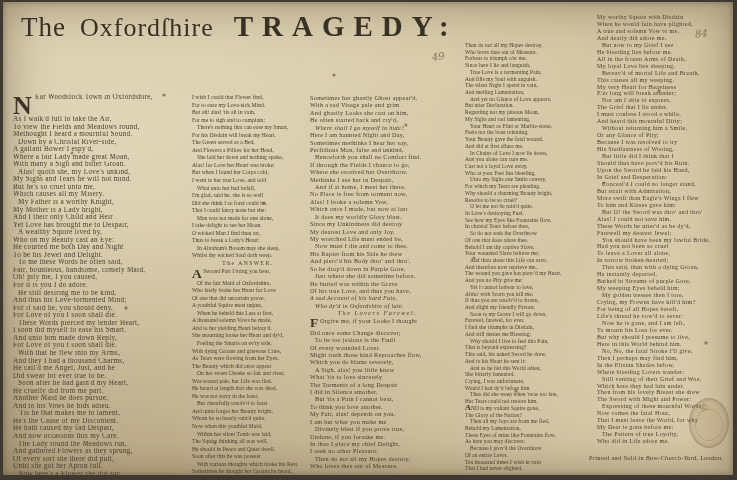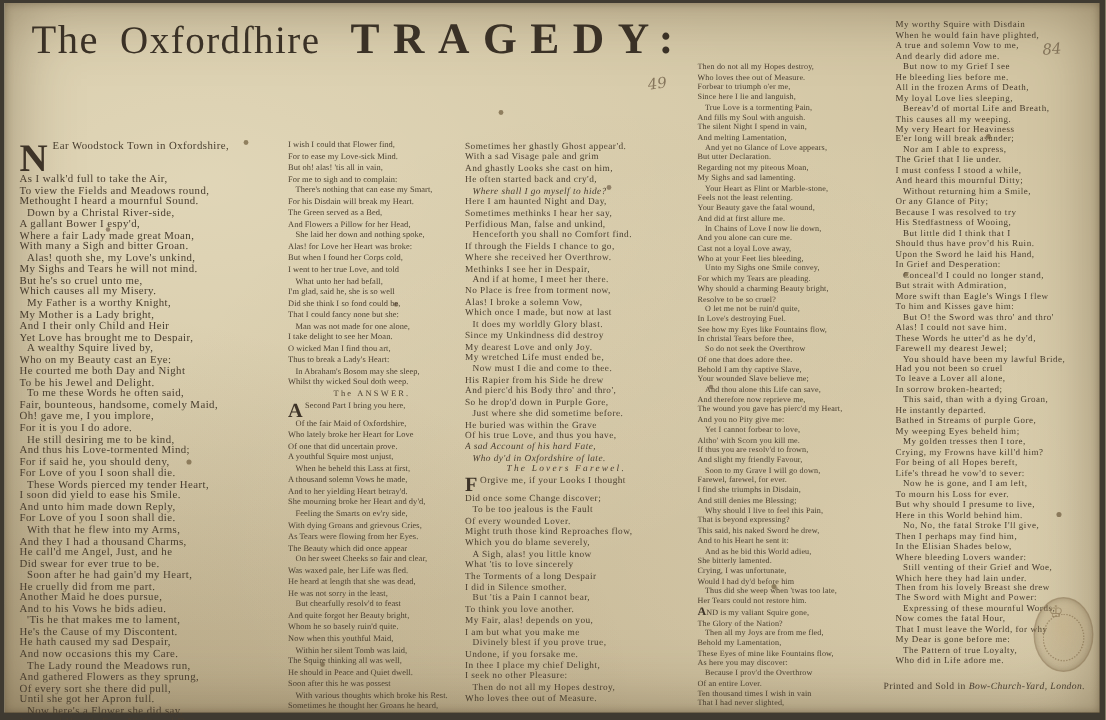--- a/index.html
+++ b/index.html
@@ -96,28 +96,28 @@
       <div class="line ind">My Father is a worthy Knight,</div>
       <div class="line">My Mother is a Lady bright,</div>
       <div class="line">And I their only Child and Heir</div>
       <div class="line">Yet Love has brought me to Despair,</div>
       <div class="line ind">A wealthy Squire lived by,</div>
       <div class="line">Who on my Beauty cast an Eye:</div>
       <div class="line">He courted me both Day and Night</div>
       <div class="line">To be his Jewel and Delight.</div>
       <div class="line ind">To me these Words he often said,</div>
       <div class="line">Fair, bounteous, handsome, comely Maid,</div>
-      <div class="line">Oh! gave me, I you implore,</div>
+      <div class="line">Oh! pity me, I you caused,</div>
       <div class="line">For it is you I do adore.</div>
       <div class="line ind">He still desiring me to be kind,</div>
       <div class="line">And thus his Love-tormented Mind;</div>
       <div class="line">For if said he, you should deny,</div>
       <div class="line">For Love of you I soon shall die.</div>
       <div class="line ind">These Words pierced my tender Heart,</div>
-      <div class="line">I soon did yield to ease his Smile.</div>
+      <div class="line">I soon did myself to ease his Smart.</div>
       <div class="line">And unto him made down Reply,</div>
       <div class="line">For Love of you I soon shall die.</div>
       <div class="line ind">With that he flew into my Arms,</div>
       <div class="line">And they I had a thousand Charms,</div>
       <div class="line">He call'd me Angel, Just, and he</div>
       <div class="line">Did swear for ever true to be.</div>
       <div class="line ind">Soon after he had gain'd my Heart,</div>
       <div class="line">He cruelly did from me part.</div>
       <div class="line">Another Maid he does pursue,</div>
       <div class="line">And to his Vows he bids adieu.</div>

